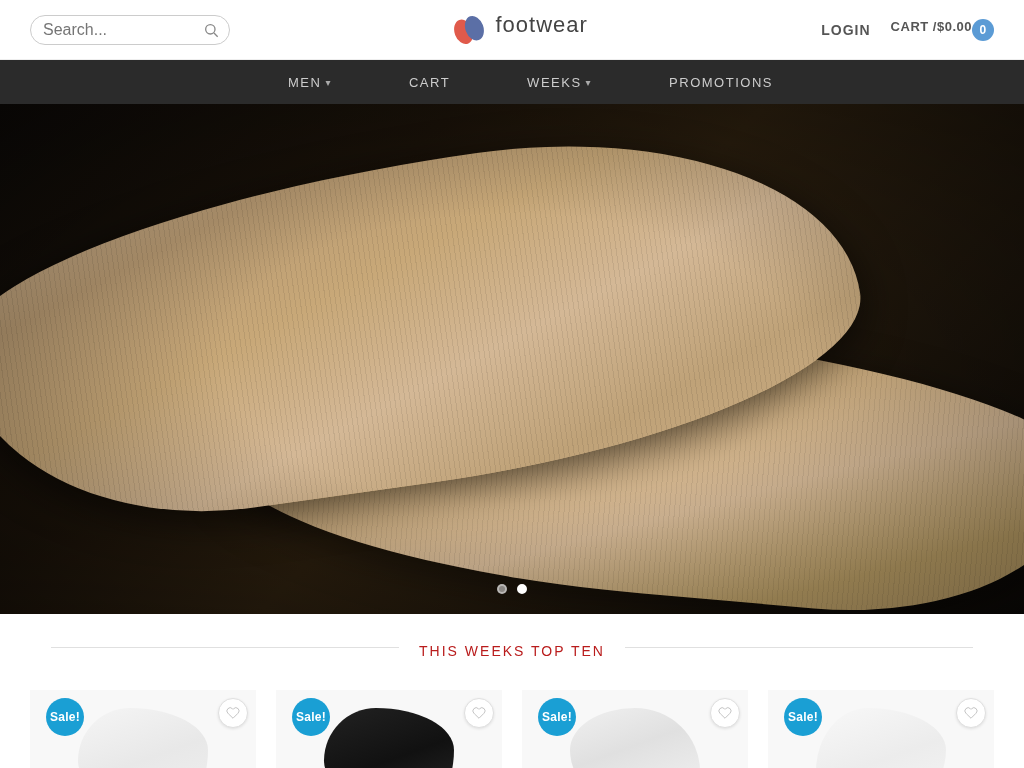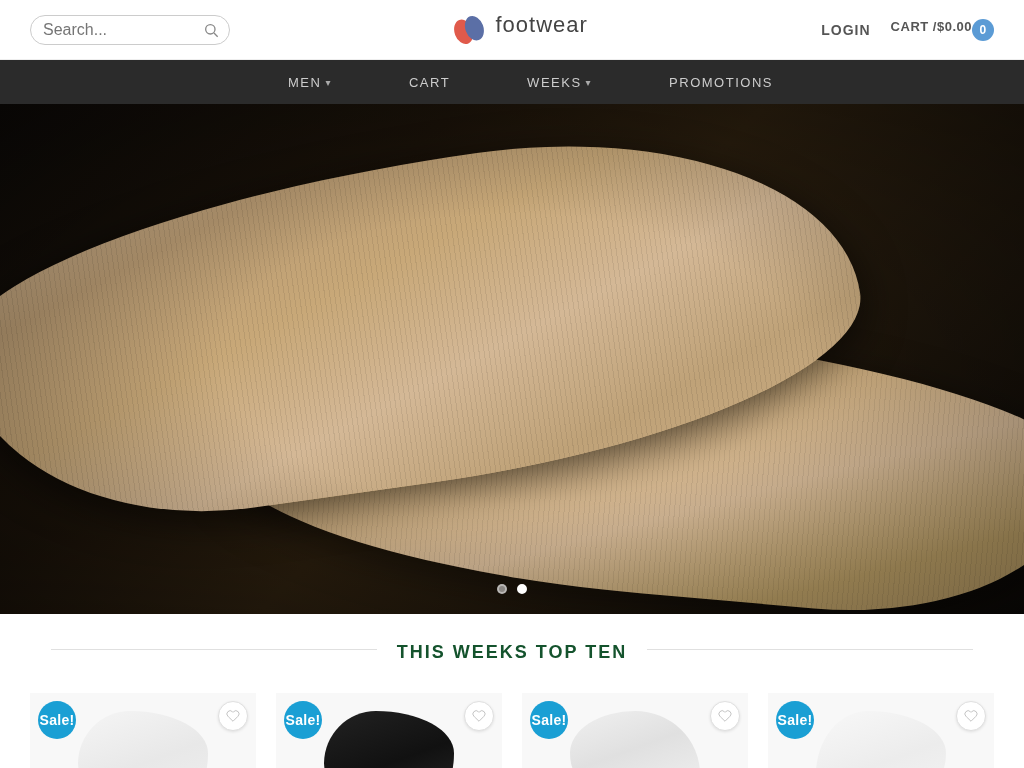--- a/index.html
+++ b/index.html
@@ -250,24 +250,24 @@
       position: absolute;
       top: 50%;
       left: 5%;
       right: 5%;
       height: 1px;
       background: #e0e0e0;
       z-index: 0;
     }
 
     .section-title {
-      font-size: 18px;
-      font-weight: 700;
+      font-size: 14px;
+      font-weight: 400;
       letter-spacing: 2px;
-      color: #14532d;
+      color: #b91c1c;
       background: #fff;
       padding: 0 20px;
       position: relative;
       z-index: 1;
       display: inline-block;
     }
 
     
     .products-row {
       display: flex;
@@ -306,27 +306,27 @@
     }
 
     .sock-thumb-black {
       background: linear-gradient(160deg, #2a2a2a 0%, #1a1a1a 50%, #333 100%);
       border-radius: 40% 60% 30% 50% / 50% 40% 60% 50%;
     }
 
     .sale-badge {
       position: absolute;
       top: 8px;
-      left: 8px;
+      left: 16px;
       width: 38px;
       height: 38px;
       border-radius: 50%;
       background: #1a9fd4;
       color: #fff;
-      font-size: 14px;
+      font-size: 12px;
       font-weight: bold;
       display: flex;
       align-items: center;
       justify-content: center;
       z-index: 2;
       letter-spacing: 0.3px;
     }
 
     .wishlist-btn {
       position: absolute;

